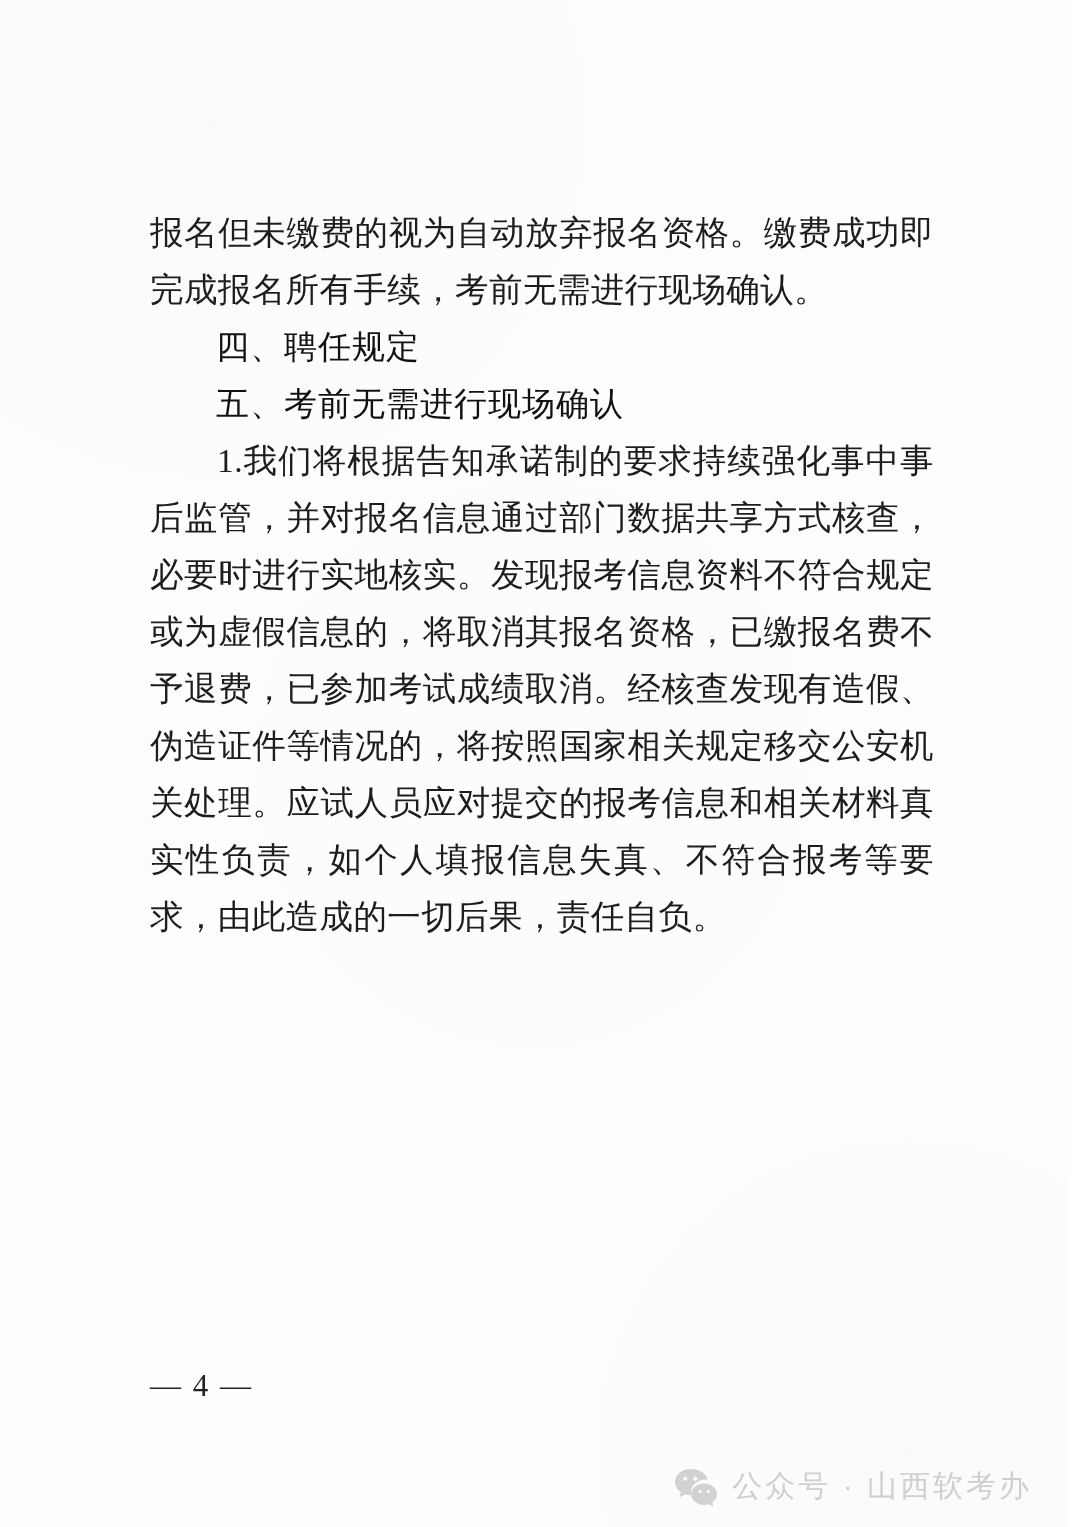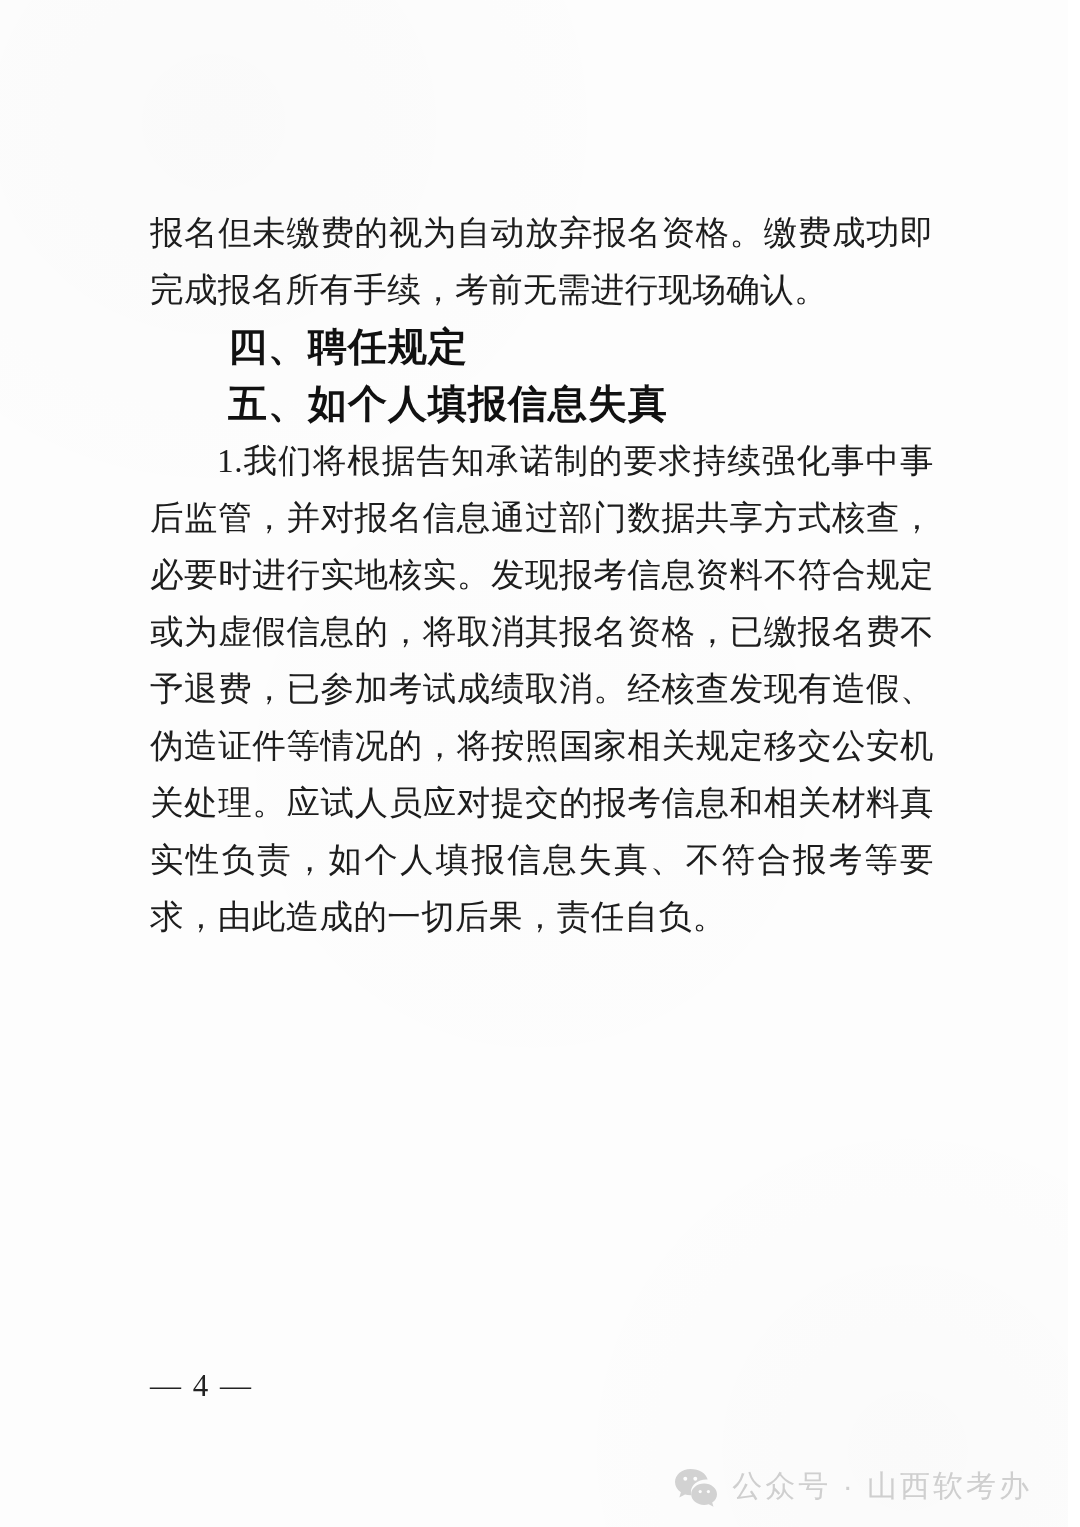--- a/index.html
+++ b/index.html
@@ -46,22 +46,22 @@
     text-align: justify;
     text-justify: inter-character;
     margin: 0;
     color: #1d1d1d;
   }
   .para.indent { text-indent: 2em; }
 
   
   .heading {
     font-family: "Liberation Sans", "DejaVu Sans", sans-serif;
-    font-weight: bold;
-    font-size: 39px;
+    font-weight: normal;
+    font-size: 33px;
     line-height: 57px;
     letter-spacing: 1px;
     text-indent: 2em;
     margin: 0;
     color: #111111;
   }
 
   .page-number {
     position: absolute;
     left: 150px;
@@ -103,21 +103,21 @@
 
 <div class="page">
 
   <div class="body-area">
 
     <p class="para">报名但未缴费的视为自动放弃报名资格。缴费成功即完成报名所有手续，考前无需进行现场确认。</p>
 
     <p class="heading">四、聘任规定</p>
 
 
-    <p class="heading">五、如个人填报信息失真</p>
+    <p class="heading">五、考前无需进行现场确认</p>
 
     <p class="para indent">1.我们将根据告知承诺制的要求持续强化事中事后监管，并对报名信息通过部门数据共享方式核查，必要时进行实地核实。发现报考信息资料不符合规定或为虚假信息的，将取消其报名资格，已缴报名费不予退费，已参加考试成绩取消。经核查发现有造假、伪造证件等情况的，将按照国家相关规定移交公安机关处理。应试人员应对提交的报考信息和相关材料真实性负责，如个人填报信息失真、不符合报考等要求，由此造成的一切后果，责任自负。</p>
 
   </div>
 
   <div class="page-number">— 4 —</div>
 
   <div class="watermark">
     <svg class="watermark-icon" viewBox="0 0 44 40">
       <path fill="#d2d2d2" d="M16.5 2C7.9 2 1 7.9 1 15.1c0 4.1 2.3 7.8 5.9 10.2l-1.6 5.1 5.7-3c1.7.5 3.6.8 5.5.8h.9c-.3-1-.5-2-.5-3.1 0-7 6.8-12.6 15.2-12.6.5 0 1 0 1.5.1C32.5 6.6 25.3 2 16.5 2z"></path>

